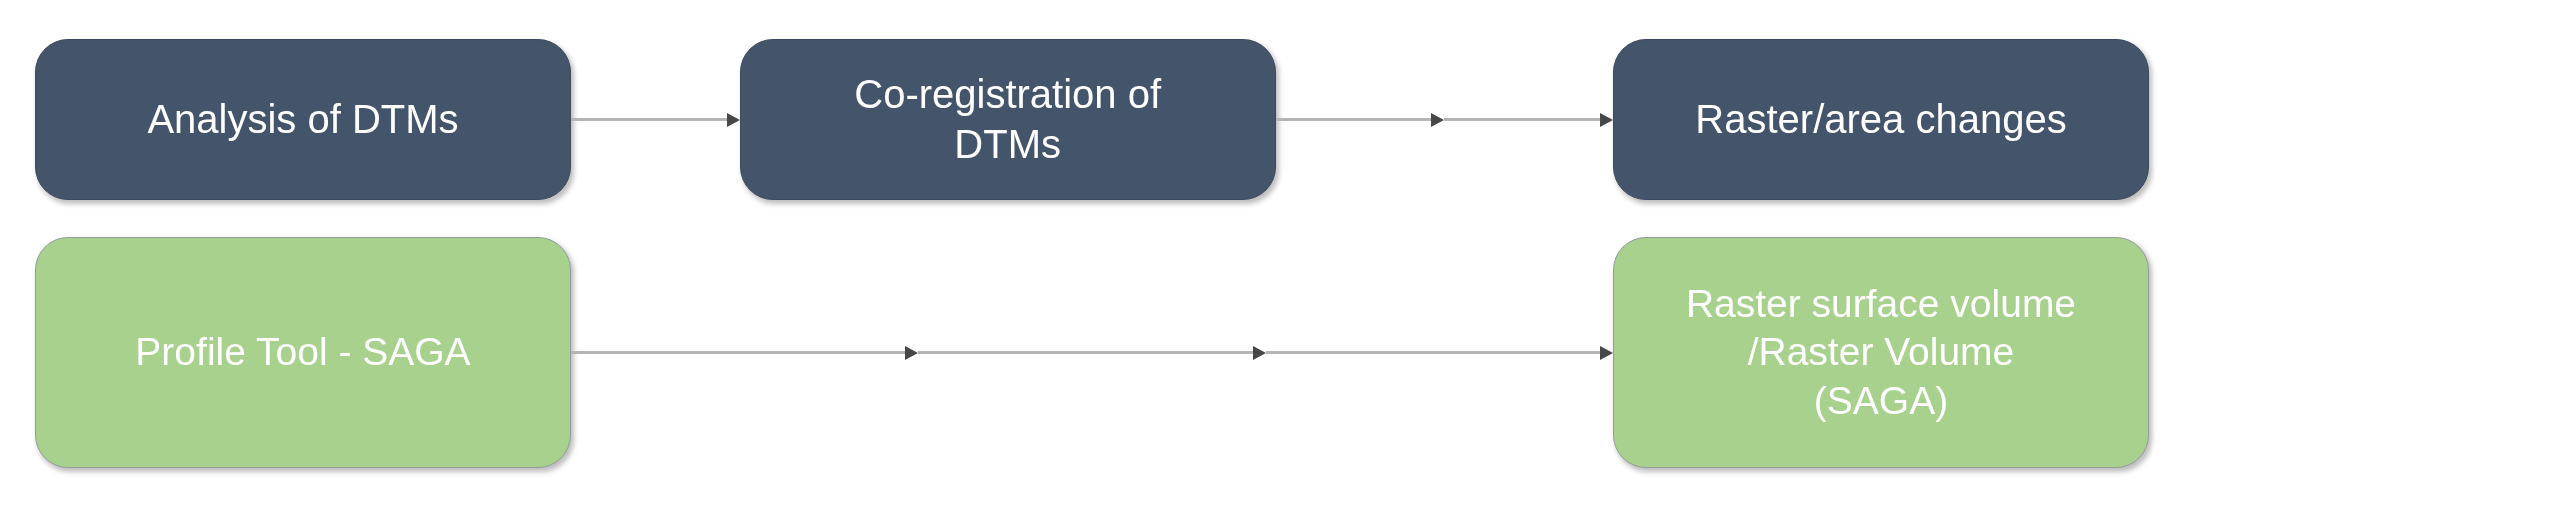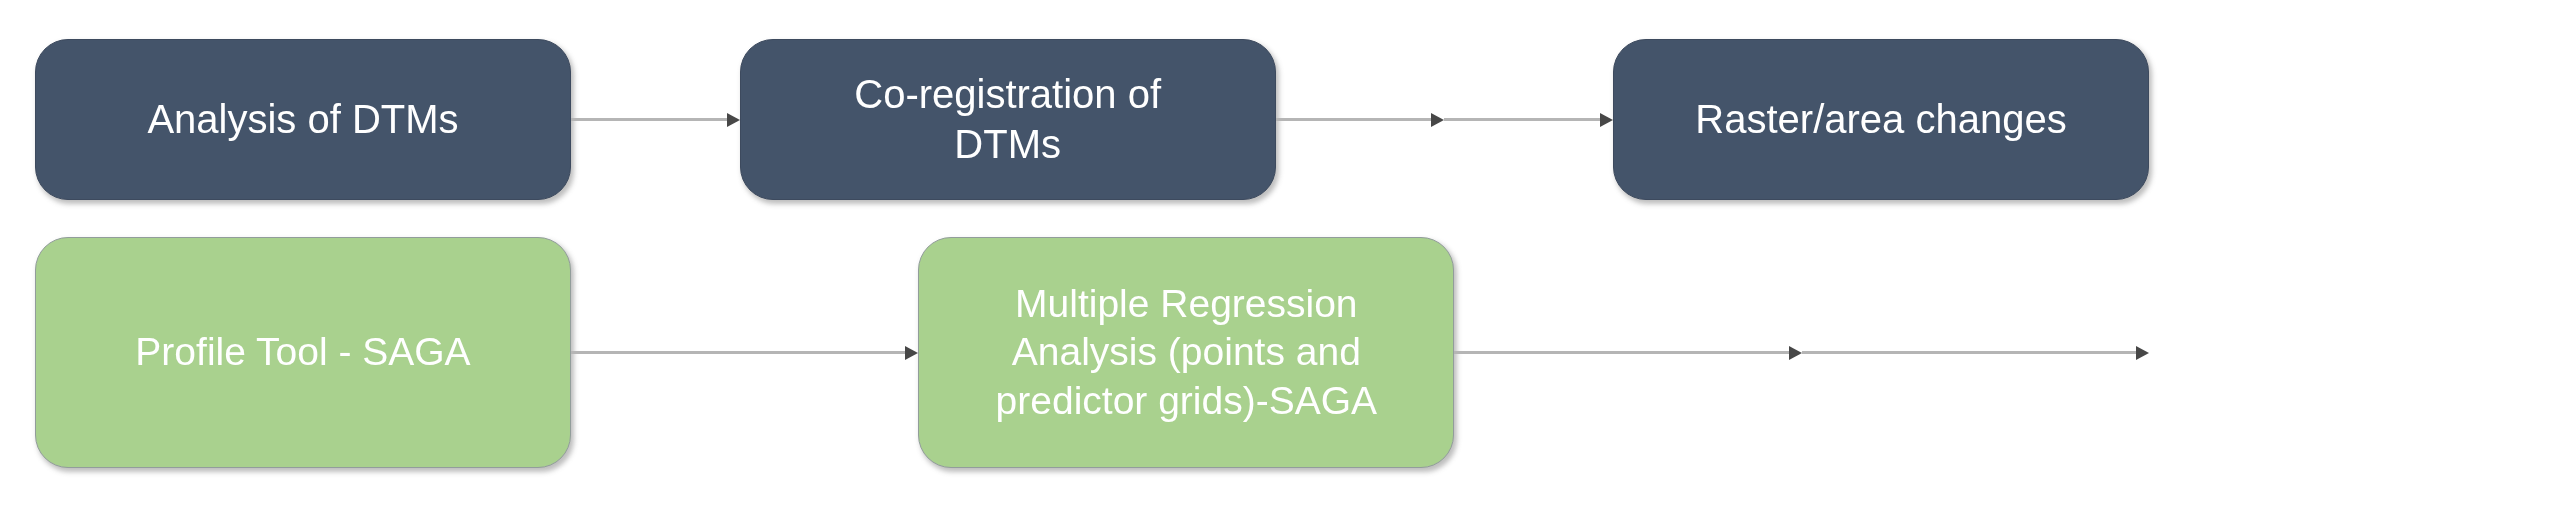--- a/index.html
+++ b/index.html
@@ -102,29 +102,29 @@
   </div>
 
   <div class="row row-tools">
     <div class="node node-green">
       <span>Profile Tool - SAGA</span>
     </div>
     <div class="connector">
       <span class="line"></span>
       <span class="head"></span>
     </div>
-    <div class="node node-green">
-      <span>Multiple Regression
-Analysis (points and
-predictor grids)-SAGA</span>
-    </div>
     <div class="connector">
       <span class="line"></span>
       <span class="head"></span>
     </div>
     <div class="connector">
       <span class="line"></span>
       <span class="head"></span>
     </div>
+    <div class="node node-green">
+      <span>Raster surface volume
+/Raster Volume
+(SAGA)</span>
+    </div>
   </div>
 
 </div>
 
 
 </body></html>

